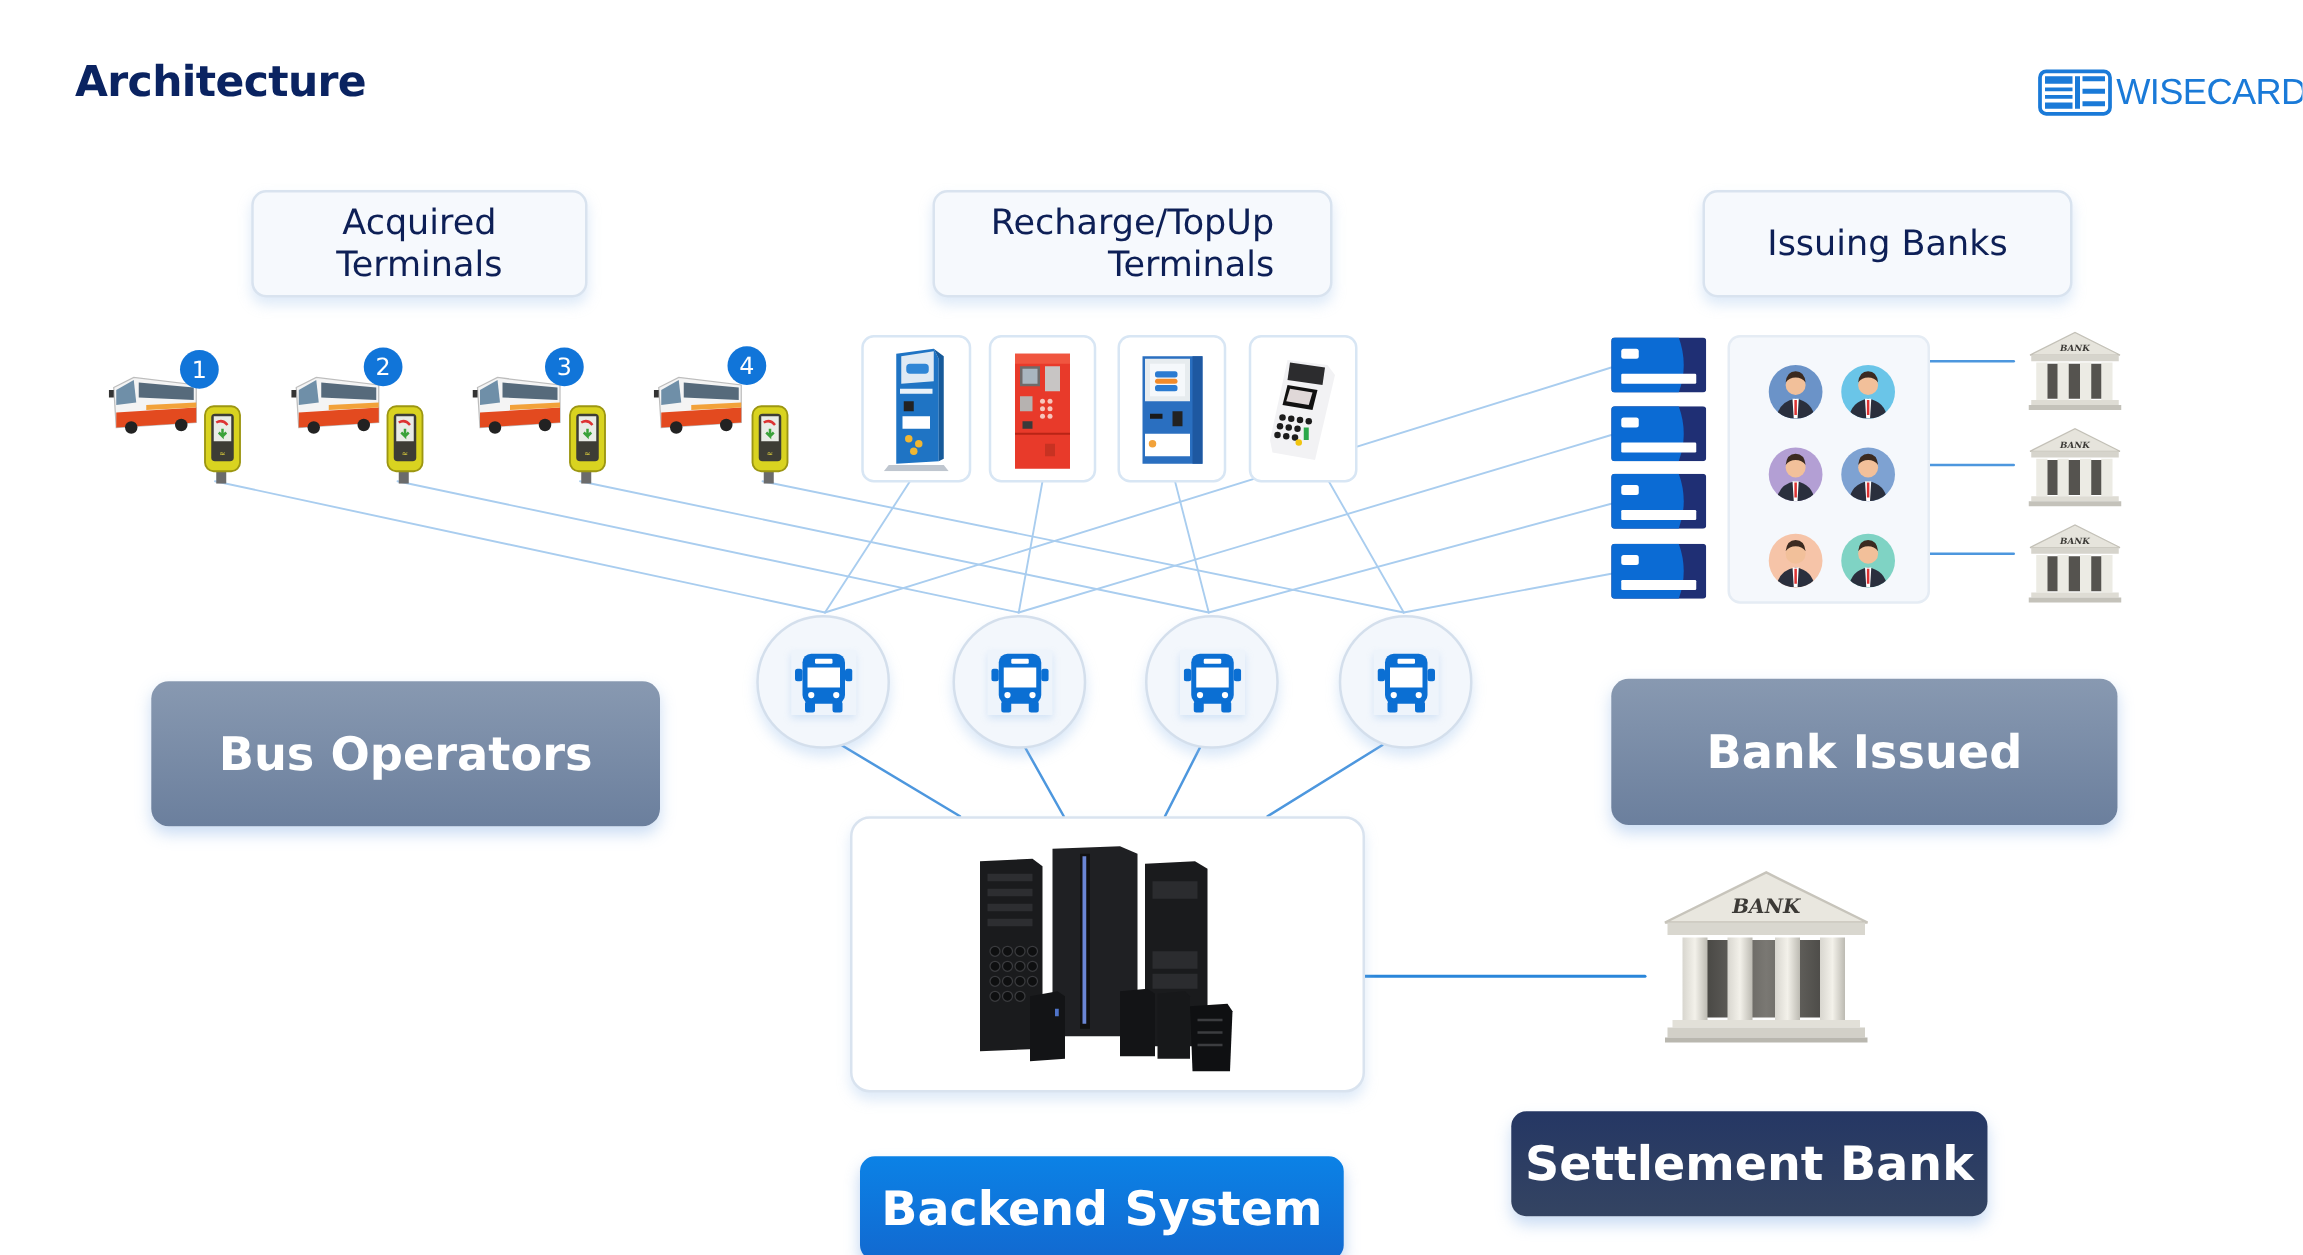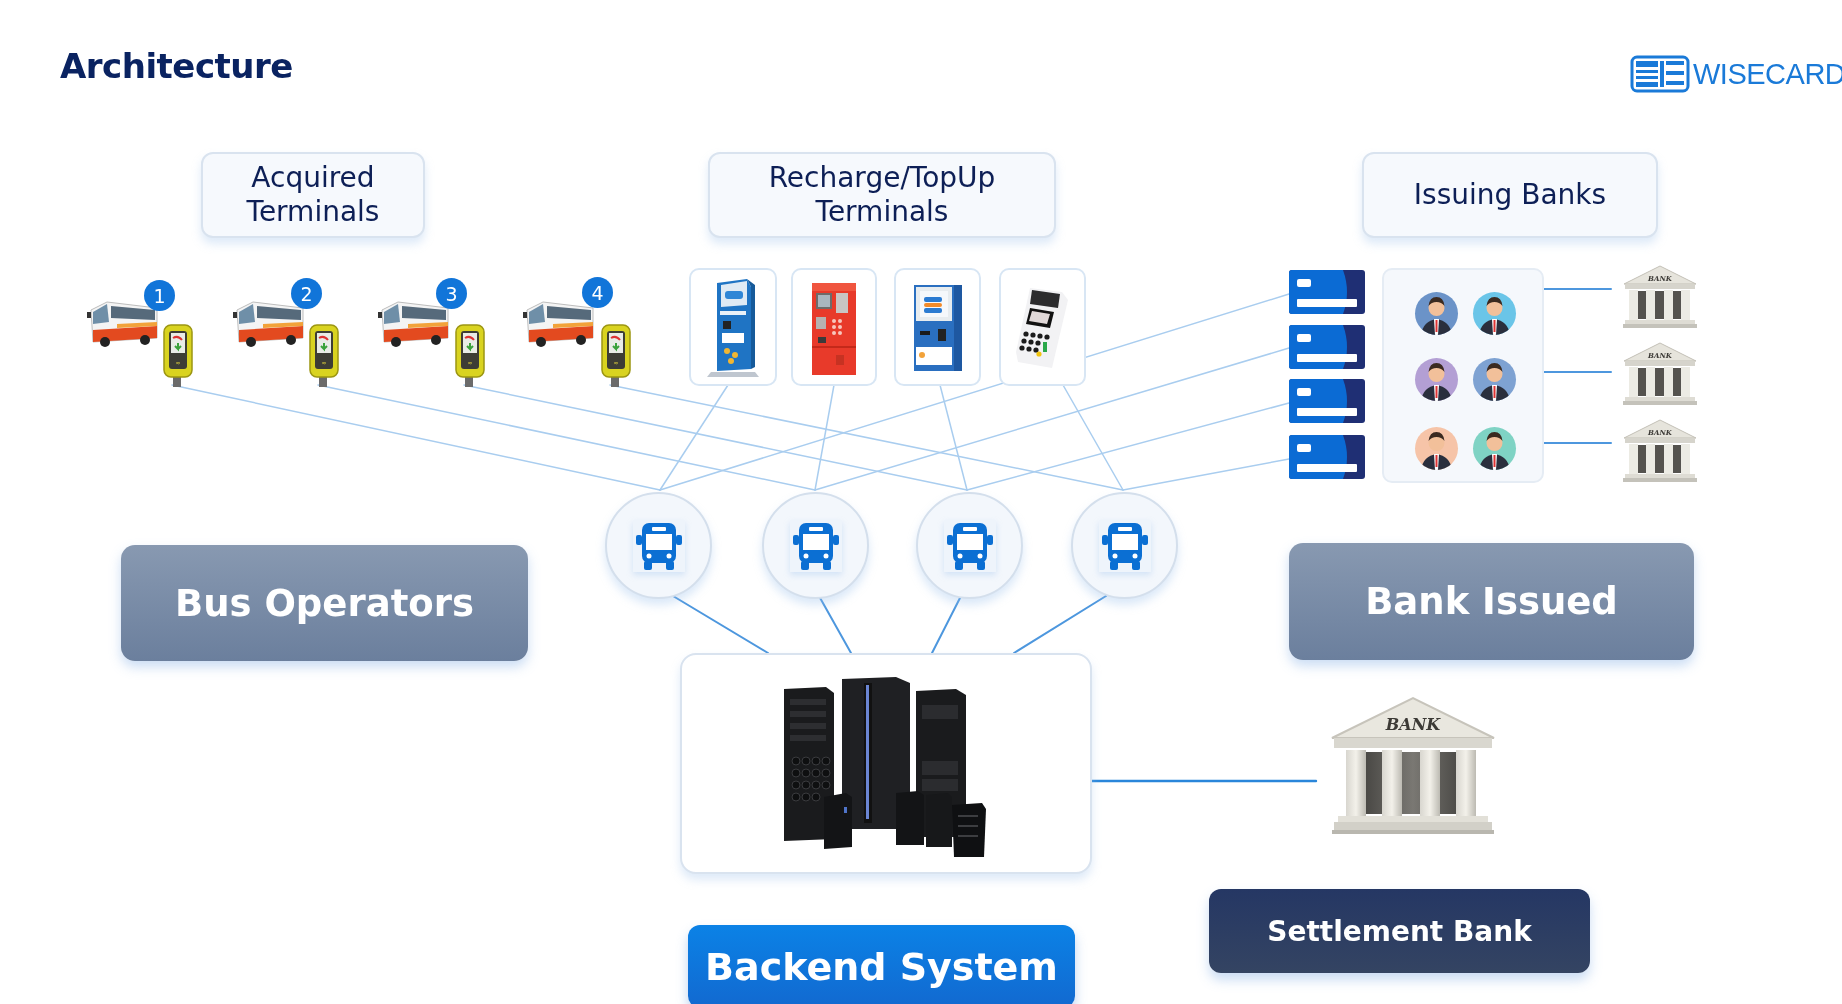--- a/index.html
+++ b/index.html
@@ -47,21 +47,21 @@
 
   .backend-panel { z-index: 2; left: 680px; top: 653px; width: 412px; height: 221px; background: #fff;
     border: 2px solid #d9e3ef; border-radius: 16px; box-shadow: 0 6px 10px rgba(160,195,235,0.35);
     display: flex; align-items: center; justify-content: center; }
 
   .btn-blue { z-index: 2; left: 688px; top: 889px; width: 387px; height: 83px; border-radius: 12px;
     background: linear-gradient(#0b82e6, #1269d0); box-shadow: 0 7px 12px rgba(110,160,225,0.45);
     color: #fff; font-size: 38px; font-weight: bold; display: flex; align-items: center; justify-content: center; margin-top: 36px; }
   .btn-navy { z-index: 2; left: 1209px; top: 889px; width: 381px; height: 84px; border-radius: 12px;
     background: linear-gradient(#253764, #344462); box-shadow: 0 7px 12px rgba(140,180,230,0.45);
-    color: #fff; font-size: 28px; font-weight: bold; display: flex; align-items: center; justify-content: center; }
+    color: #fff; font-size: 38px; font-weight: bold; display: flex; align-items: center; justify-content: center; }
 </style>
 </head>
 <body>
 
 <svg id="wires" xmlns="http://www.w3.org/2000/svg">
 
   <line class="wire wire-thin" x1="172" y1="385" x2="660" y2="490"></line>
   <line class="wire wire-thin" x1="318" y1="385" x2="815" y2="490"></line>
   <line class="wire wire-thin" x1="464" y1="385" x2="967" y2="490"></line>
   <line class="wire wire-thin" x1="610" y1="385" x2="1123" y2="490"></line>
@@ -98,27 +98,27 @@
     <rect x="6" y="21" width="22" height="3" fill="#1a7ad8"></rect>
     <rect x="6" y="27" width="22" height="5" fill="#1a7ad8"></rect>
     <rect x="30" y="6" width="4" height="26" fill="#1a7ad8"></rect>
     <rect x="36" y="6" width="18" height="4" fill="#1a7ad8"></rect>
     <rect x="36" y="16" width="18" height="4" fill="#1a7ad8"></rect>
     <rect x="36" y="26" width="18" height="4" fill="#1a7ad8"></rect>
   </svg>
   <span class="logo-text">WISECARD</span>
 </div>
 
-<div class="abs label-box" style="left:201px;top:152px;width:224px;height:86px;">
+<div class="abs label-box" style="left:201px;top:152px;width:269px;height:86px;">
   <div>
     <div>Acquired</div>
     <div>Terminals</div>
   </div>
 </div>
-<div class="abs label-box" style="left:708px;top:152px;width:348px;height:86px;">
+<div class="abs label-box" style="left:746px;top:152px;width:320px;height:86px;text-align:right;">
   <div>
     <div>Recharge/TopUp</div>
     <div>Terminals</div>
   </div>
 </div>
 <div class="abs label-box" style="left:1362px;top:152px;width:296px;height:86px;">
   <div>Issuing Banks</div>
 </div>
 
 <div id="bus-row">

